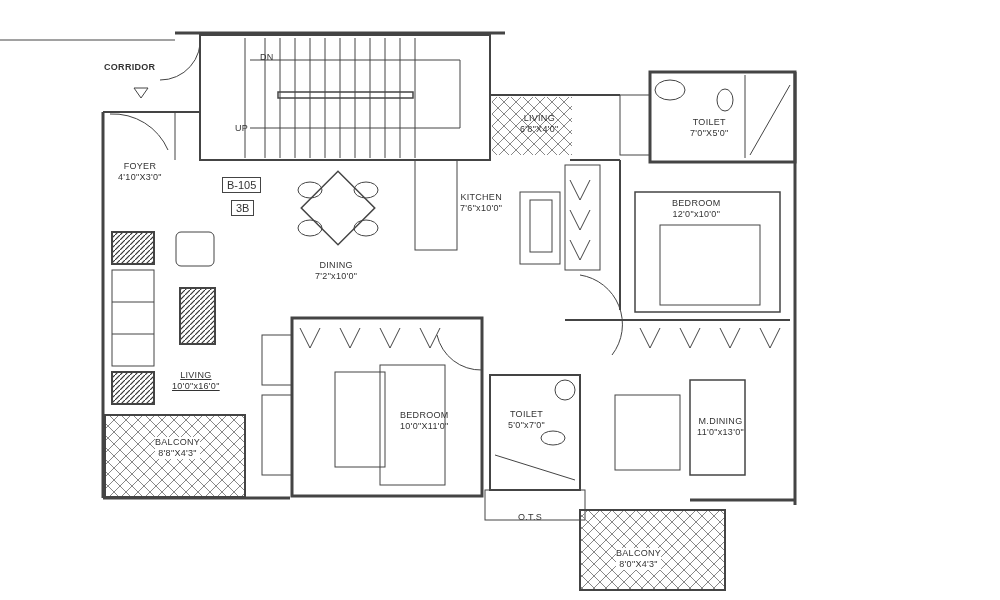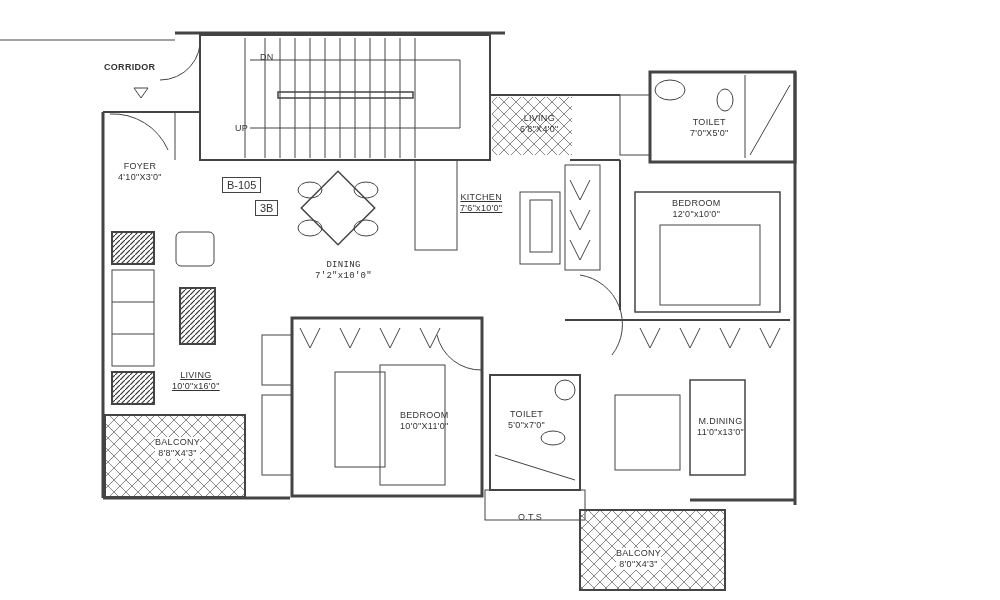--- a/index.html
+++ b/index.html
@@ -125,39 +125,39 @@
 
 <div class="lbl" style="left:104px;top:62px;font-weight:bold;"><span>CORRIDOR</span></div>
 <div class="lbl" style="left:248px;top:52px;margin-left:12px;"><span>DN</span></div>
 <div class="lbl" style="left:235px;top:123px;"><span>UP</span></div>
 
 <div class="lbl" style="left:118px;top:161px;">
     <div>FOYER</div>
     <div>4'10"X3'0"</div>
   </div>
 <div class="tag" style="left:222px;top:177px;">B-105</div>
-<div class="tag" style="left:231px;top:200px;margin-left:24px;">3B</div>
+<div class="tag" style="left:231px;top:200px;">3B</div>
 
-<div class="lbl" style="left:460px;top:192px;text-decoration:underline;">
+<div class="lbl" style="left:460px;top:192px;">
     <div>KITCHEN</div>
     <div>7'6"x10'0"</div>
   </div>
 <div class="lbl" style="left:520px;top:113px;">
     <div>LIVING</div>
     <div>6'8"X4'0"</div>
   </div>
 <div class="lbl" style="left:690px;top:117px;">
     <div>TOILET</div>
     <div>7'0"X5'0"</div>
   </div>
 <div class="lbl" style="left:672px;top:198px;">
     <div>BEDROOM</div>
     <div>12'0"x10'0"</div>
   </div>
-<div class="lbl" style="left:315px;top:260px;font-family:Liberation Mono, monospace;">
+<div class="lbl" style="left:315px;top:260px;">
     <div>DINING</div>
     <div>7'2"x10'0"</div>
   </div>
 <div class="lbl" style="left:172px;top:370px;text-decoration:underline;">
     <div>LIVING</div>
     <div>10'0"x16'0"</div>
   </div>
 <div class="lbl" style="left:155px;top:437px;background:#fff;">
     <div>BALCONY</div>
     <div>8'8"X4'3"</div>

